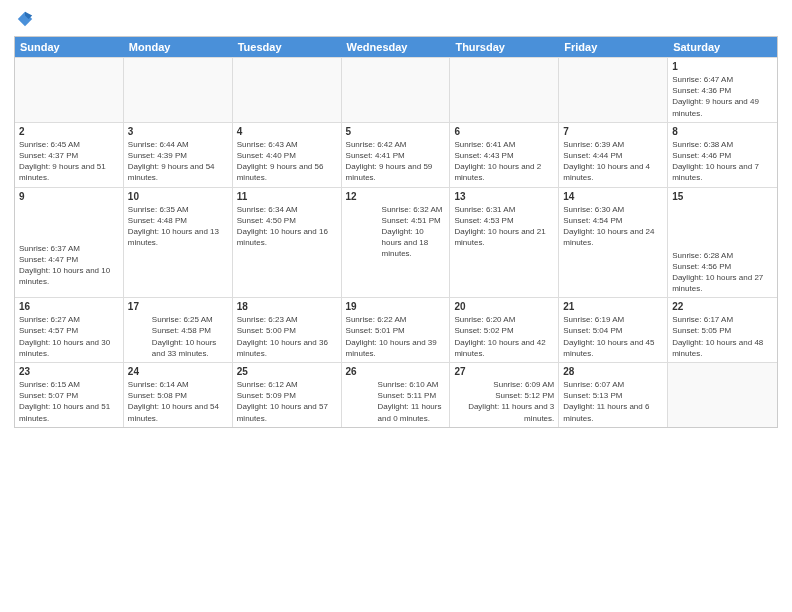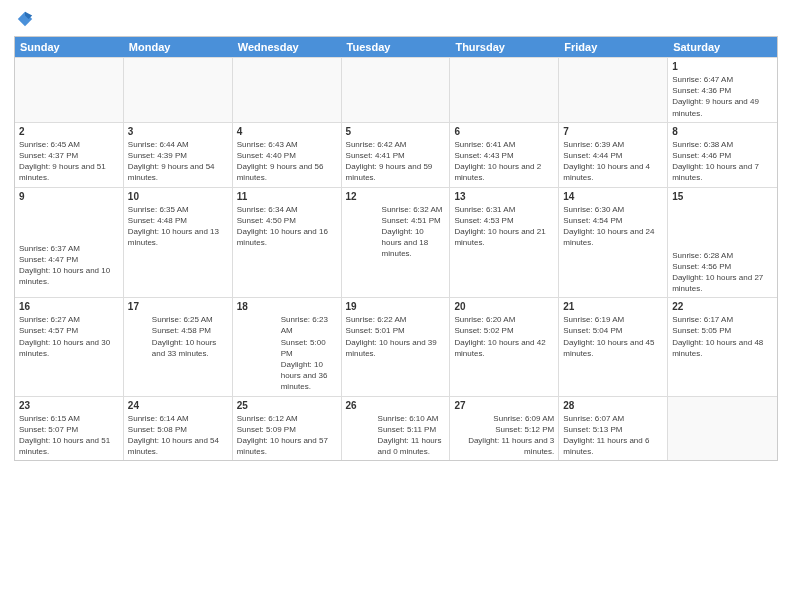--- a/index.html
+++ b/index.html
@@ -128,22 +128,22 @@
     <div class="title-block">
       <div class="month-year"></div>
       <div class="location"></div>
     </div>
   </div>
 
   <div class="calendar">
     <div class="cal-header">
     <div class="cal-header-cell">Sunday</div>
         <div class="cal-header-cell">Monday</div>
+        <div class="cal-header-cell">Tuesday</div>
         <div class="cal-header-cell">Wednesday</div>
-        <div class="cal-header-cell">Tuesday</div>
         <div class="cal-header-cell">Thursday</div>
         <div class="cal-header-cell">Friday</div>
         <div class="cal-header-cell">Saturday</div>
       </div>
     <div class="cal-body">
     <div class="cal-row">
           <div class="cal-cell empty"></div>
           <div class="cal-cell empty"></div>
           <div class="cal-cell empty"></div>
           <div class="cal-cell empty"></div>
@@ -252,21 +252,21 @@
 Daylight: 10 hours and 30 minutes.</div>
           </div>
           <div class="cal-cell">
             <span class="day-num">17</span>
             <div class="day-info" style="white-space: pre-line; margin-left: 24px;">Sunrise: 6:25 AM
 Sunset: 4:58 PM
 Daylight: 10 hours and 33 minutes.</div>
           </div>
           <div class="cal-cell">
             <span class="day-num">18</span>
-            <div class="day-info" style="white-space: pre-line; margin-left: 44px;">Sunrise: 6:23 AM
+            <div class="day-info" style="white-space: pre-line;">Sunrise: 6:23 AM
 Sunset: 5:00 PM
 Daylight: 10 hours and 36 minutes.</div>
           </div>
           <div class="cal-cell">
             <span class="day-num">19</span>
             <div class="day-info" style="white-space: pre-line;">Sunrise: 6:22 AM
 Sunset: 5:01 PM
 Daylight: 10 hours and 39 minutes.</div>
           </div>
           <div class="cal-cell">

